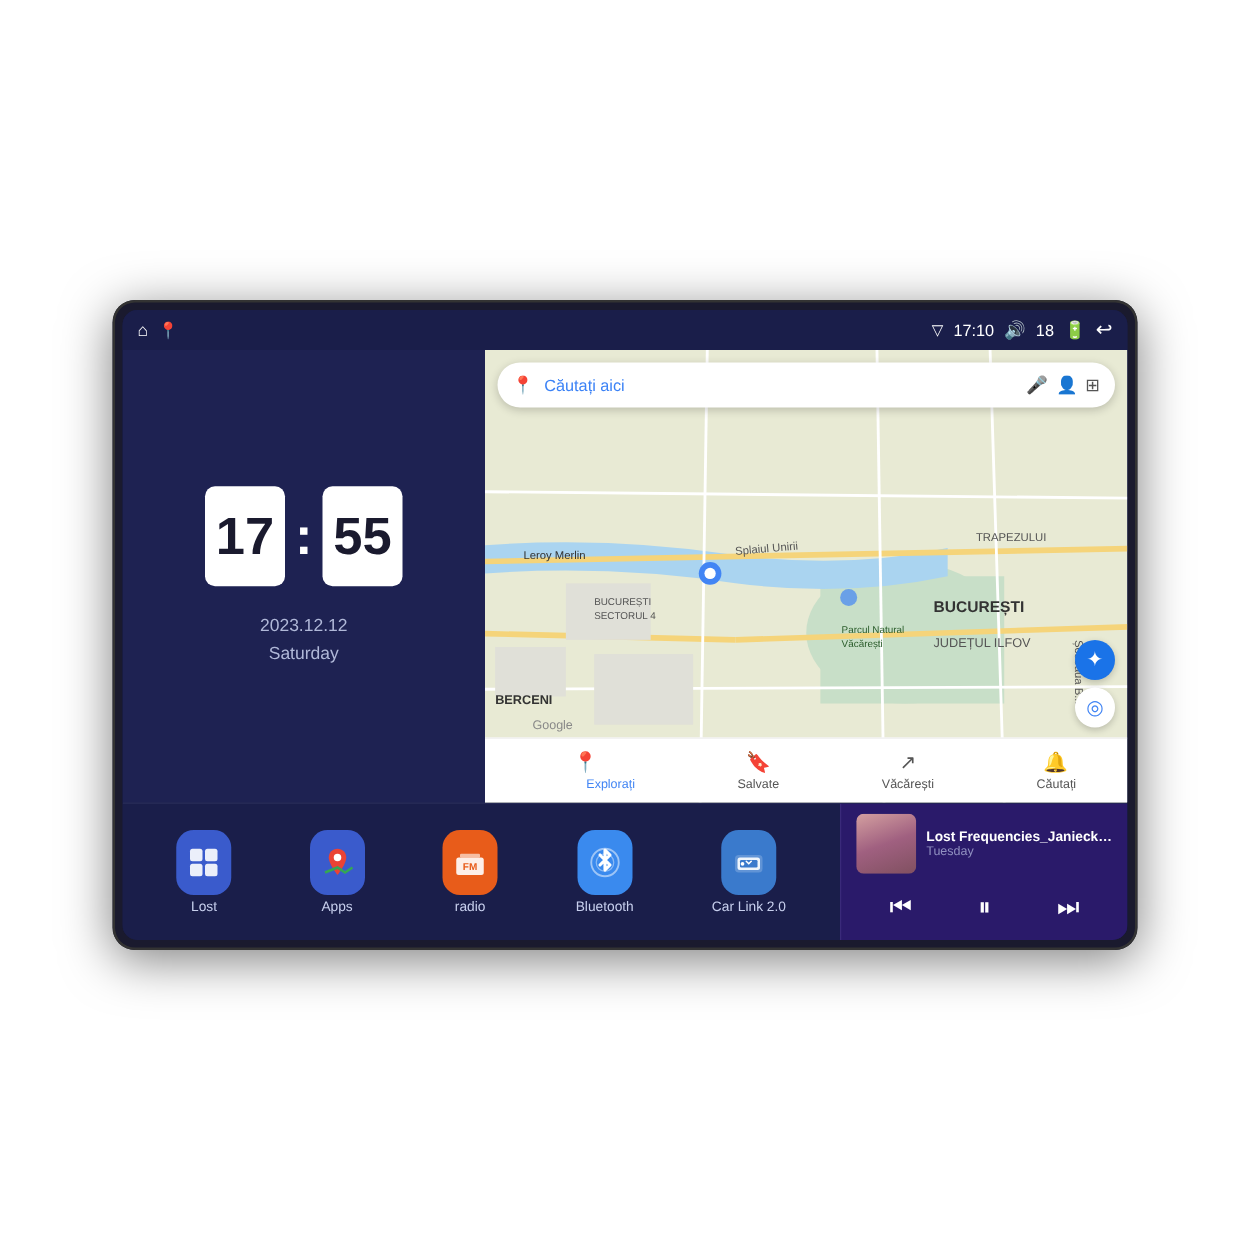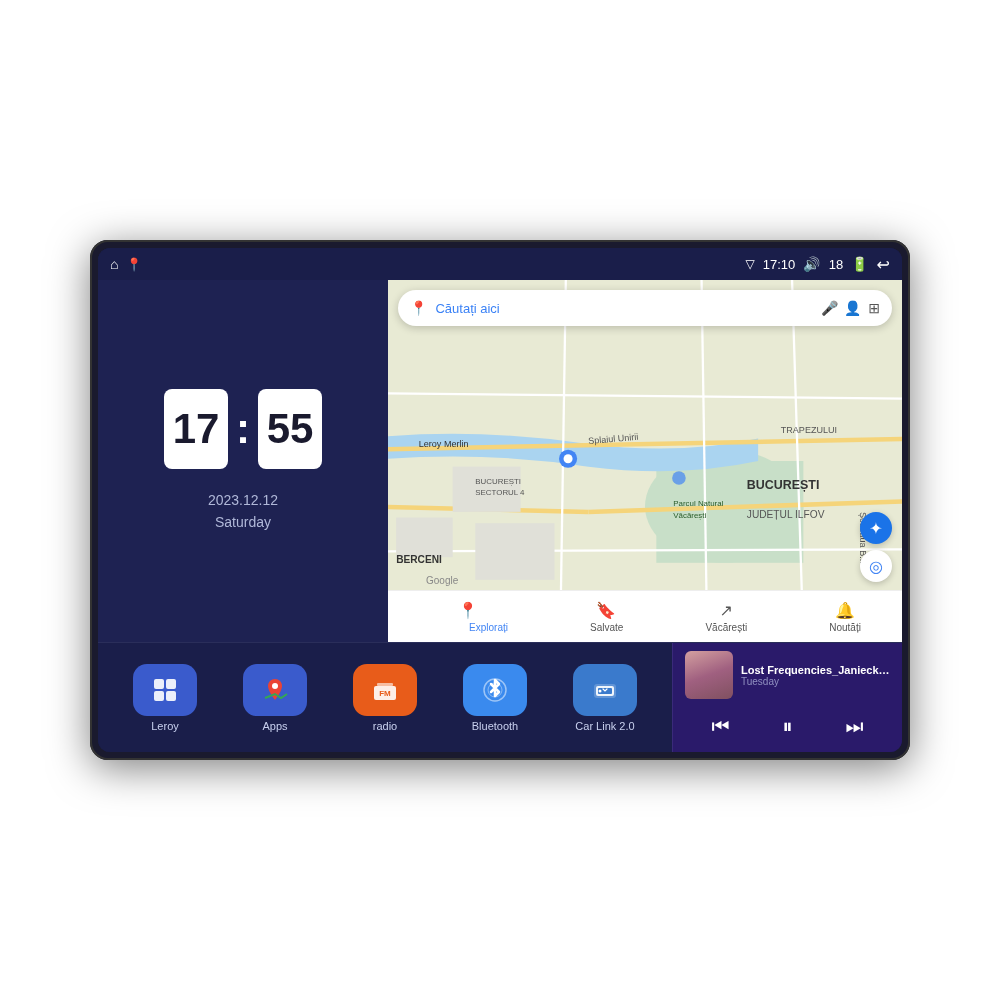--- a/index.html
+++ b/index.html
@@ -263,21 +263,21 @@
 
     .app-item {
       display: flex;
       flex-direction: column;
       align-items: center;
       gap: 4px;
       cursor: pointer;
     }
 
     .app-icon {
-      width: 64px;
+      width: 44px;
       height: 52px;
       border-radius: 14px;
       display: flex;
       align-items: center;
       justify-content: center;
       font-size: 24px;
     }
 
     .app-icon.apps-bg { background: #3a5bcc; }
     .app-icon.maps-bg { background: #3a5bcc; }
@@ -481,40 +481,40 @@
             <div class="map-nav-item">
               <span class="map-nav-icon" style="color:#555;">🔖</span>
               <span class="map-nav-label">Salvate</span>
             </div>
             <div class="map-nav-item">
               <span class="map-nav-icon" style="color:#555;">↗</span>
               <span class="map-nav-label">Văcărești</span>
             </div>
             <div class="map-nav-item">
               <span class="map-nav-icon" style="color:#555;">🔔</span>
-              <span class="map-nav-label">Noutăți</span>
+              <span class="map-nav-label">Căutați</span>
             </div>
           </div>
         </div>
       </div>
 
       <div class="lower-section">
 
         <div class="apps-bar">
 
           <div class="app-item">
             <div class="app-icon apps-bg">
               <svg width="28" height="28" viewBox="0 0 28 28">
                 <rect x="3" y="3" width="10" height="10" rx="2" fill="white" opacity="0.9"></rect>
                 <rect x="15" y="3" width="10" height="10" rx="2" fill="white" opacity="0.9"></rect>
                 <rect x="3" y="15" width="10" height="10" rx="2" fill="white" opacity="0.9"></rect>
                 <rect x="15" y="15" width="10" height="10" rx="2" fill="white" opacity="0.9"></rect>
               </svg>
             </div>
-            <span class="app-label">Leroy</span>
+            <span class="app-label">Lost</span>
           </div>
 
           <div class="app-item">
             <div class="app-icon maps-bg">
               <svg width="28" height="28" viewBox="0 0 28 28">
                 <path d="M14,3 C10,3 7,6.1 7,10 C7,15.2 14,24 14,24 C14,24 21,15.2 21,10 C21,6.1 18,3 14,3Z" fill="#ea4335"></path>
                 <circle cx="14" cy="10" r="3" fill="white"></circle>
                 <path d="M4,22 L14,18 L20,22 L26,18" stroke="#34a853" stroke-width="2" fill="none"></path>
               </svg>
             </div>

